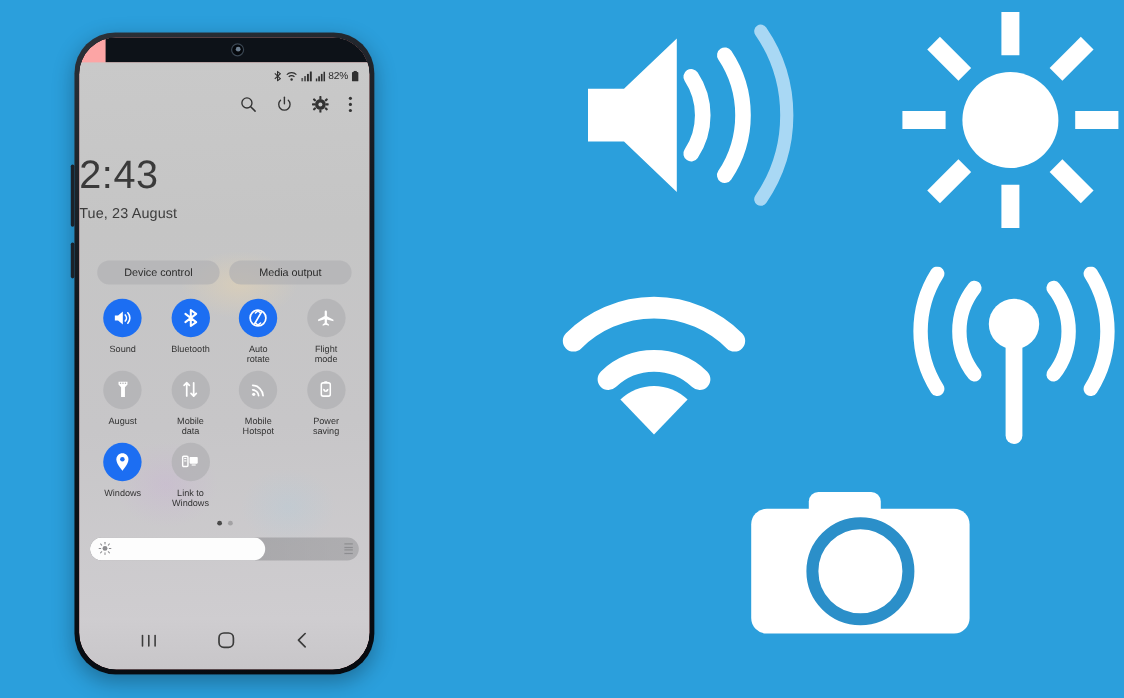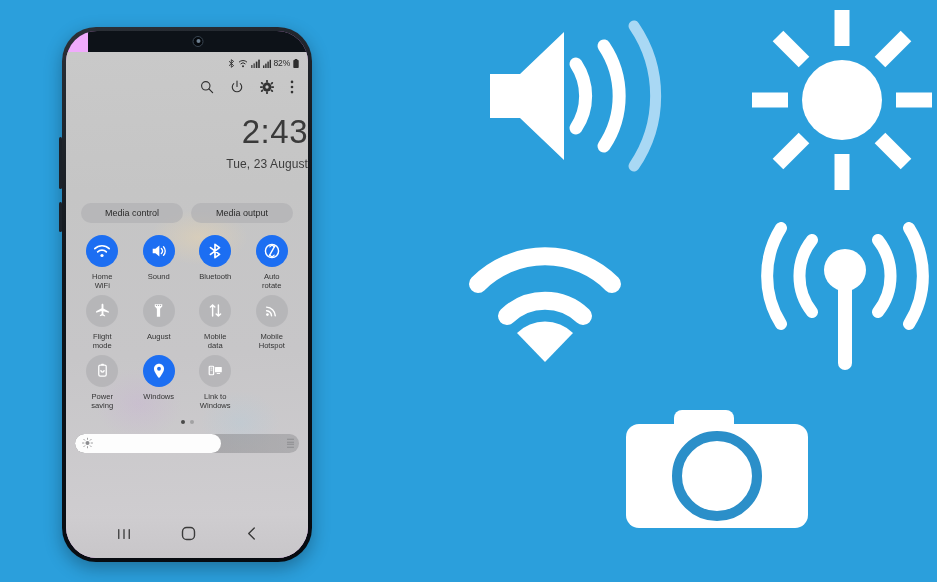--- a/index.html
+++ b/index.html
@@ -25,23 +25,23 @@
     background:#0b0f14;
   }
   
   .side-btn{ position:absolute; background:#1b2129; border-radius:2px; }
   #vol-button{ left:-3px; top:110px; width:3px; height:52px; }
   #power-button{ left:-3px; top:175px; width:3px; height:30px; }
 
   
   #phone-screen{
     position:absolute; left:0; right:0; top:0; bottom:0;
-    border-radius:10px;
+    border-radius:31px;
     overflow:hidden;
-    background:#f0abfc;
+    background:#fca5a5;
     padding-left:22px;
   }
   #status-bezel{
     height:21px; background:#0d1218; position:relative;
   }
   #punch-hole{
     position:absolute; left:50%; top:5px; transform:translateX(-50%);
     width:11px; height:11px; border-radius:50%;
     background:#05080c; border:1.5px solid #3a4652;
   }
@@ -73,21 +73,21 @@
   }
 
   
   #panel-toolbar{
     display:flex; justify-content:flex-end; align-items:center;
     gap:16px; padding:5px 14px 0 0; height:28px;
   }
   #panel-toolbar .tb-icon{ cursor:pointer; line-height:0; }
 
   
-  #clock-block{ text-align:right; margin-top:17px; }
+  #clock-block{ text-align:left; margin-top:31px; }
   #clock-time{
     font-size:33px; color:#3a3a3a; font-weight:300;
     letter-spacing:.5px; line-height:1;
   }
   #clock-date{
     font-size:12px; color:#3c3c3c; margin-top:9px; letter-spacing:.1px;
   }
 
   
   #pill-row{
@@ -254,36 +254,26 @@
             </svg>
           </span>
         </div>
 
         <div id="clock-block">
           <div id="clock-time">2:43</div>
           <div id="clock-date">Tue, 23 August</div>
         </div>
 
         <div id="pill-row">
-          <div class="pill">Media control</div>
+          <div class="pill">Device control</div>
           <div class="pill">Media output</div>
         </div>
 
         <div id="tiles-grid">
 
-          <div class="tile active">
-            <span class="tile-circle">
-              <svg width="18" height="18" viewBox="0 0 20 20">
-                <path d="M2 7.4A11.5 11.5 0 0 1 18 7.4" fill="none" stroke="#fff" stroke-width="1.9" stroke-linecap="round"></path>
-                <path d="M5.2 11A7 7 0 0 1 14.8 11" fill="none" stroke="#fff" stroke-width="1.9" stroke-linecap="round"></path>
-                <circle cx="10" cy="15" r="1.8" fill="#fff"></circle>
-              </svg>
-            </span>
-            <span class="tile-label">Home<br>WiFi</span>
-          </div>
 
           <div class="tile active">
             <span class="tile-circle">
               <svg width="18" height="18" viewBox="0 0 20 20">
                 <path d="M3 7.6h3L10.4 4v12L6 12.4H3z" fill="#fff"></path>
                 <path d="M12.6 7.2a4 4 0 0 1 0 5.6" fill="none" stroke="#fff" stroke-width="1.5" stroke-linecap="round"></path>
                 <path d="M15 5.2a7 7 0 0 1 0 9.6" fill="none" stroke="#fff" stroke-width="1.5" stroke-linecap="round"></path>
               </svg>
             </span>
             <span class="tile-label">Sound</span>

